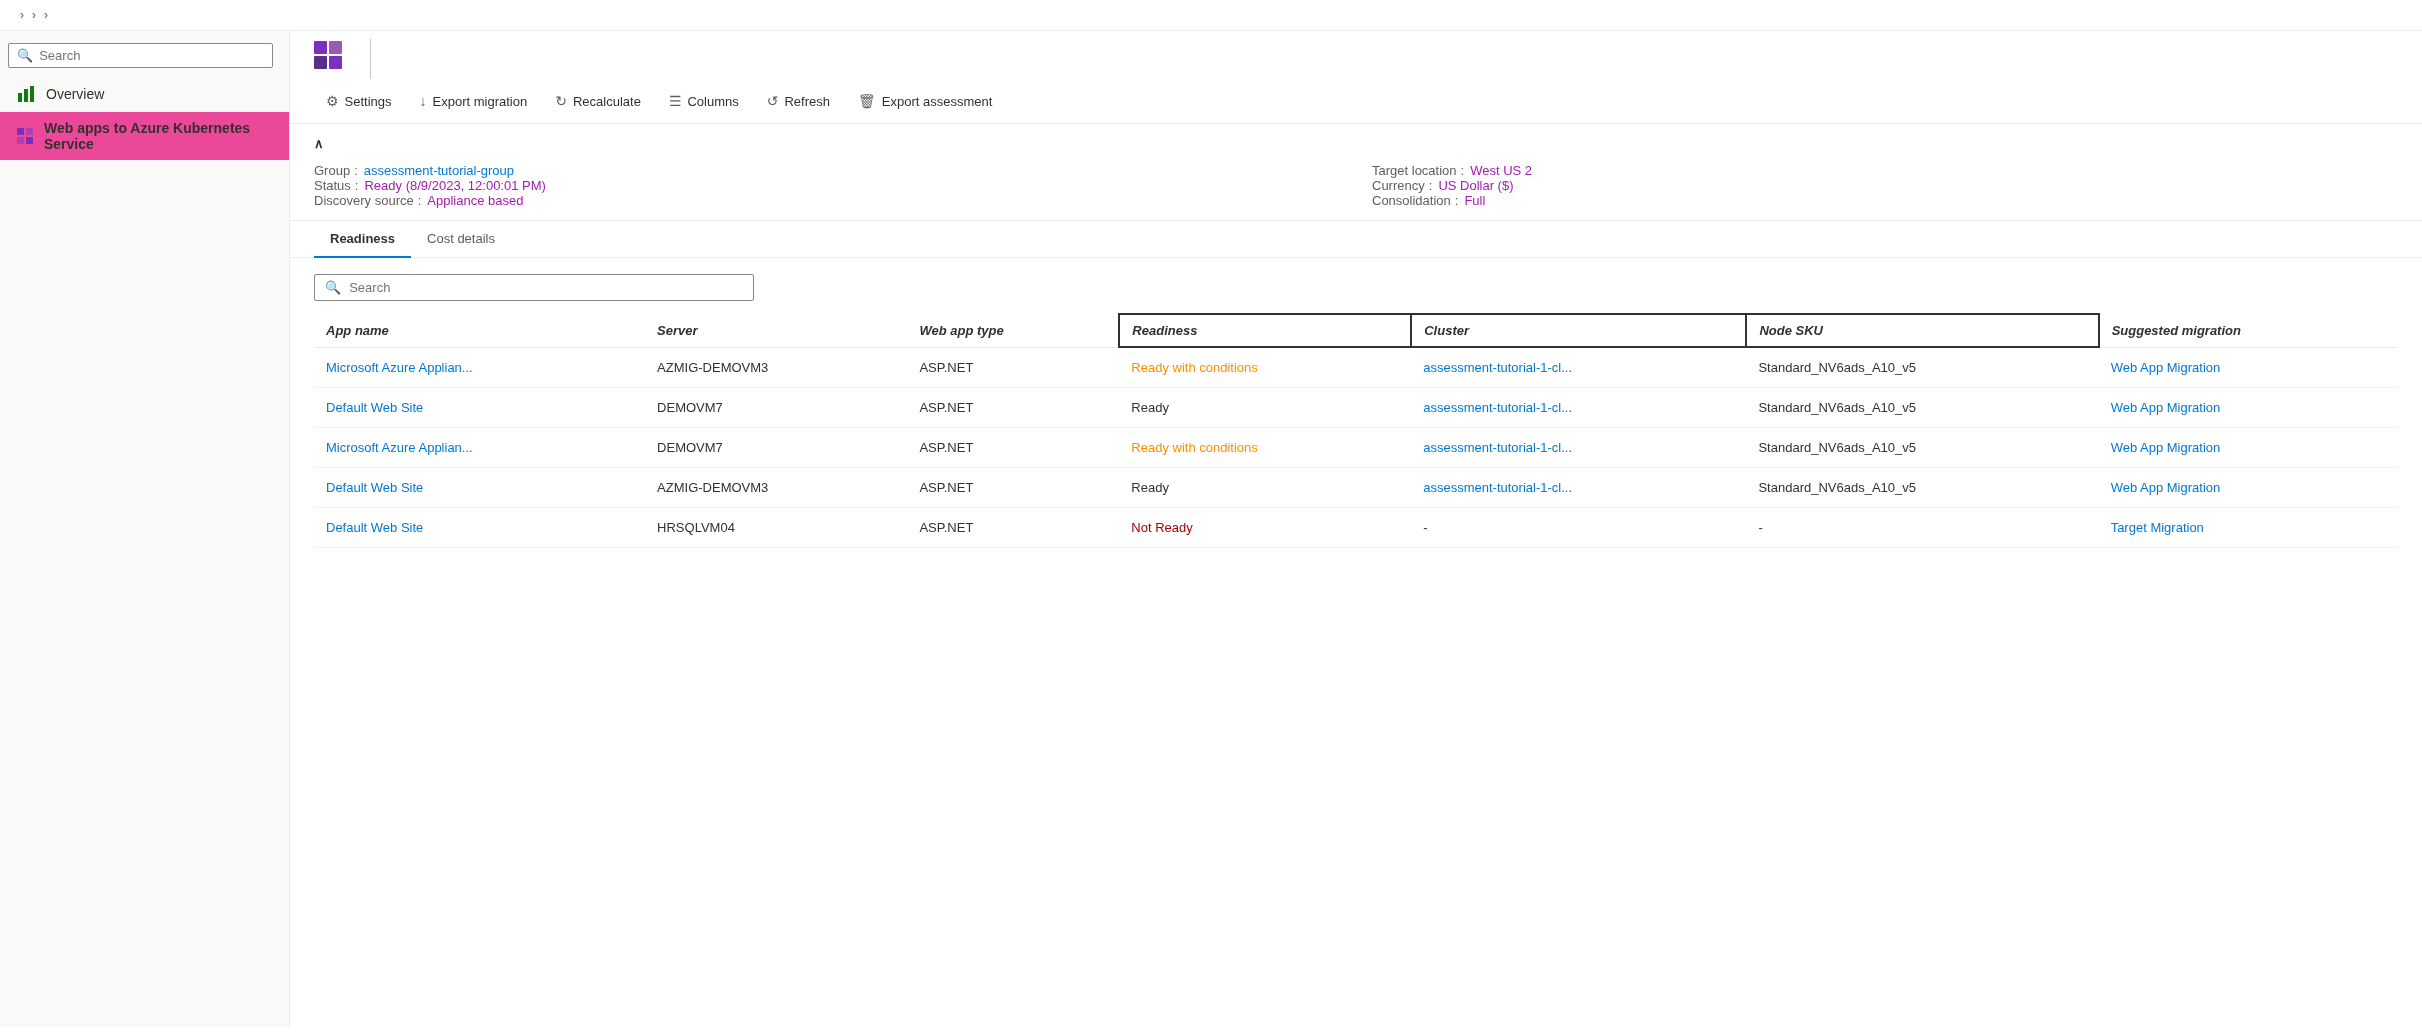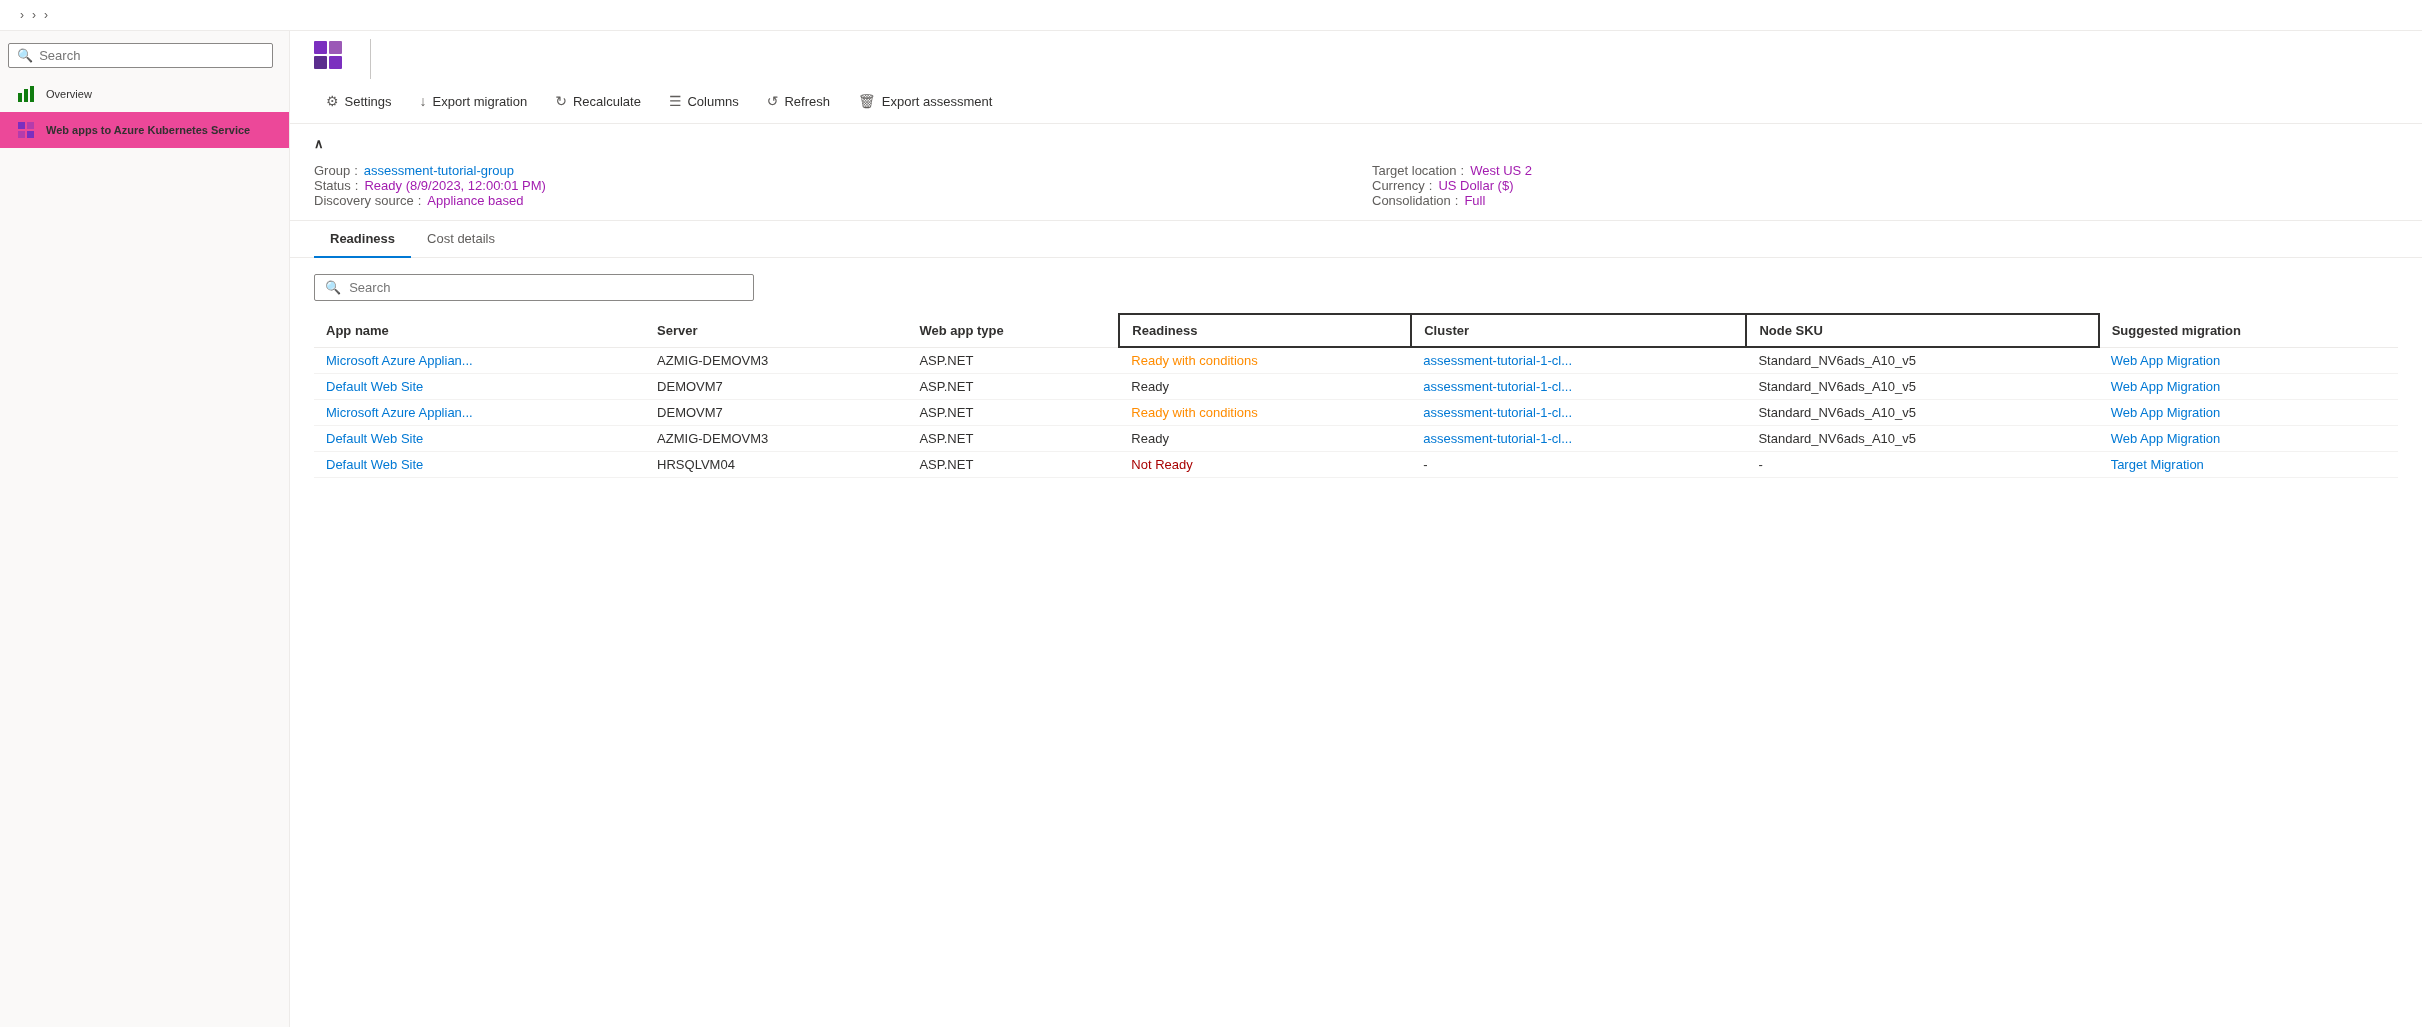--- a/index.html
+++ b/index.html
@@ -35,21 +35,21 @@
     .sidebar-collapse {
       display: flex; justify-content: flex-end;
       padding: 0 8px 4px 0;
     }
     .sidebar-item {
       display: flex; align-items: center; gap: 10px;
       padding: 8px 16px; cursor: pointer; color: #323130;
     }
     .sidebar-item.active { background: #ec4899; font-weight: 600; }
     .sidebar-item .item-icon { width: 20px; height: 20px; display: flex; align-items: center; justify-content: center; }
-    .sidebar-item .item-label { font-size: 11px; }
+    .sidebar-item .item-label { font-size: 14px; }
 
     
     .main { flex: 1; overflow-y: auto; overflow-x: hidden; }
 
     
     .toolbar {
       display: flex; align-items: center; gap: 4px;
       padding: 8px 24px; border-bottom: 1px solid #edebe9;
     }
     .toolbar-btn {
@@ -98,27 +98,28 @@
     }
     .showing-text { font-size: 13px; color: #323130; margin-bottom: 12px; }
 
     
     table { width: 100%; border-collapse: collapse; font-size: 13px; }
     thead th {
       text-align: left; padding: 8px 12px;
       font-weight: 600; color: #323130;
       border-bottom: 1px solid #edebe9;
       white-space: nowrap;
+      font-style: italic;
     }
     thead th.highlighted {
       border: 2px solid #323130;
       border-bottom: 2px solid #323130;
     }
     tbody tr { border-bottom: 1px solid #f3f2f1; }
-    tbody td { padding: 5px 12px; color: #323130; vertical-align: middle; }
+    tbody td { padding: 12px 12px; color: #323130; vertical-align: middle; }
     tbody td.link { color: #0078d4; cursor: pointer; }
 
     
     .header-combined {
       display: flex; align-items: center;
       padding: 8px 24px 0 24px;
       gap: 0;
     }
 
     .icon-grid {

